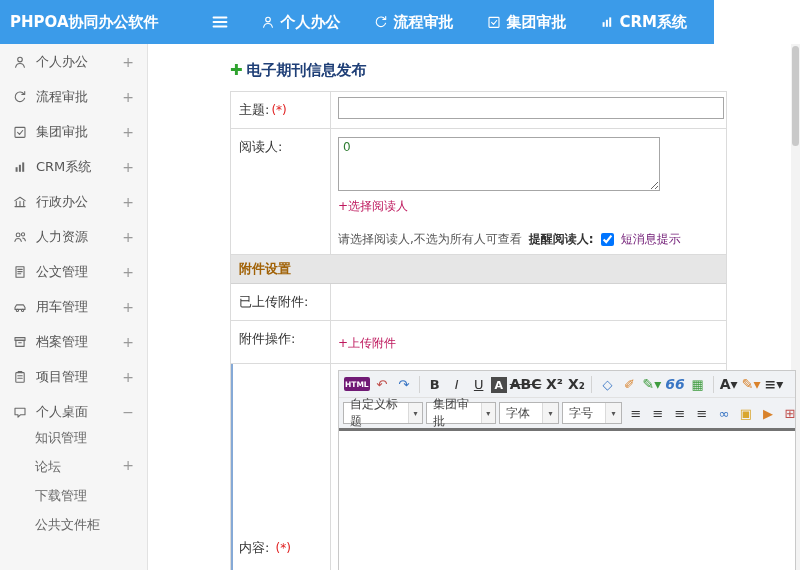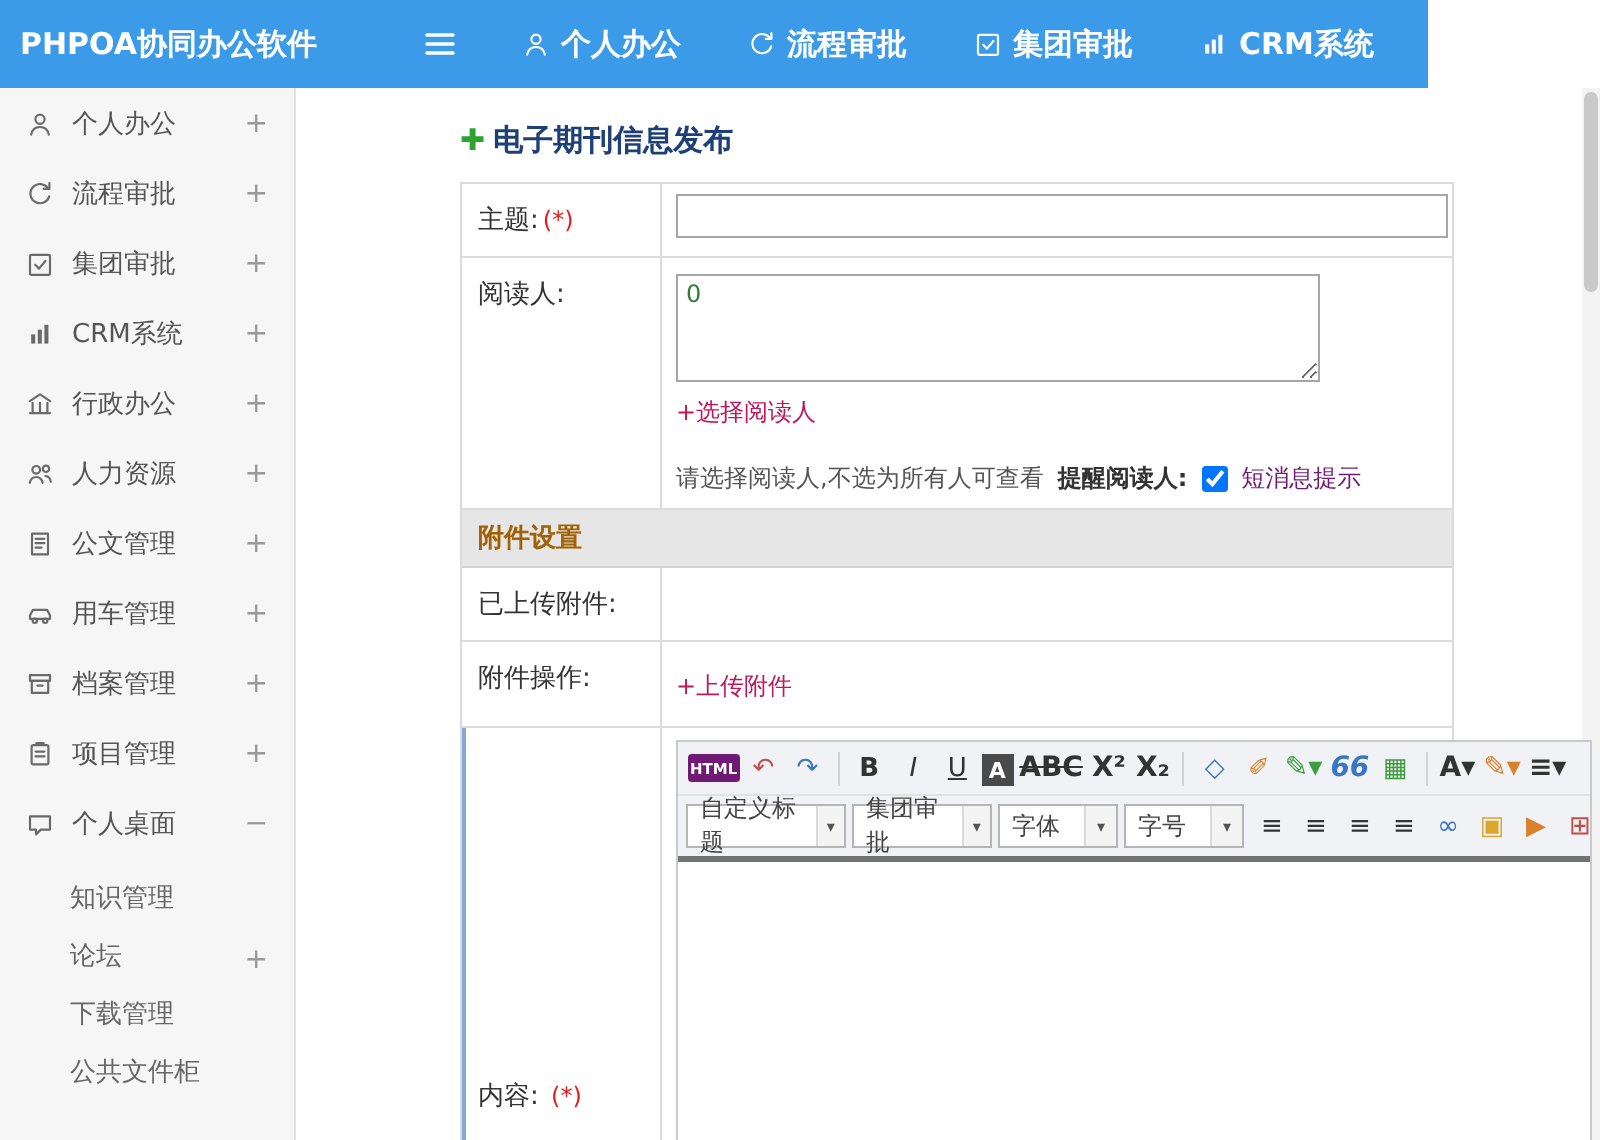--- a/index.html
+++ b/index.html
@@ -17,21 +17,21 @@
   .ic10{width:10px;height:10px;}
   .topbar .ic{color:#fff;}
 
   
   .sidebar{position:absolute;top:44px;left:0;width:148px;bottom:0;background:#F6F6F6;border-right:1px solid #E2E2E2;box-sizing:border-box;}
   .side-item{height:35px;display:flex;align-items:center;padding:0 13px;gap:9px;font-size:13px;color:#555;cursor:pointer;}
   .side-item .ic{color:#6A6A6A;}
   .side-item.active{background:#EBEBEB;color:#333;}
   .side-item .lbl{white-space:nowrap;}
   .plus{margin-left:auto;color:#999;font-size:14px;line-height:1;}
-  .sub-item{height:29px;display:flex;align-items:flex-end;padding:0 13px 0 35px;font-size:13px;color:#666;cursor:pointer;}
+  .sub-item{height:29px;display:flex;align-items:flex-start;padding:0 13px 0 35px;font-size:13px;color:#666;cursor:pointer;}
 
   
   .main{position:absolute;left:149px;top:44px;right:0;bottom:0;background:#fff;overflow:hidden;}
   .page-title{margin:17px 0 11px 81px;display:flex;align-items:center;gap:4px;font-size:15px;font-weight:bold;color:#1F3F77;}
   .plus-ic{color:#2FA32F;font-size:15px;font-weight:bold;line-height:1;}
 
   .form-table{margin-left:81px;width:497px;border:1px solid #DBDBDB;border-bottom:none;box-sizing:border-box;background:#fff;}
   .fr{display:flex;border-bottom:1px solid #DBDBDB;}
   .flabel{width:100px;box-sizing:border-box;padding:9px 8px;font-size:13px;color:#333;border-right:1px solid #DBDBDB;flex-shrink:0;}
   .req{color:#E02020;font-size:12px;margin-left:2px;}

